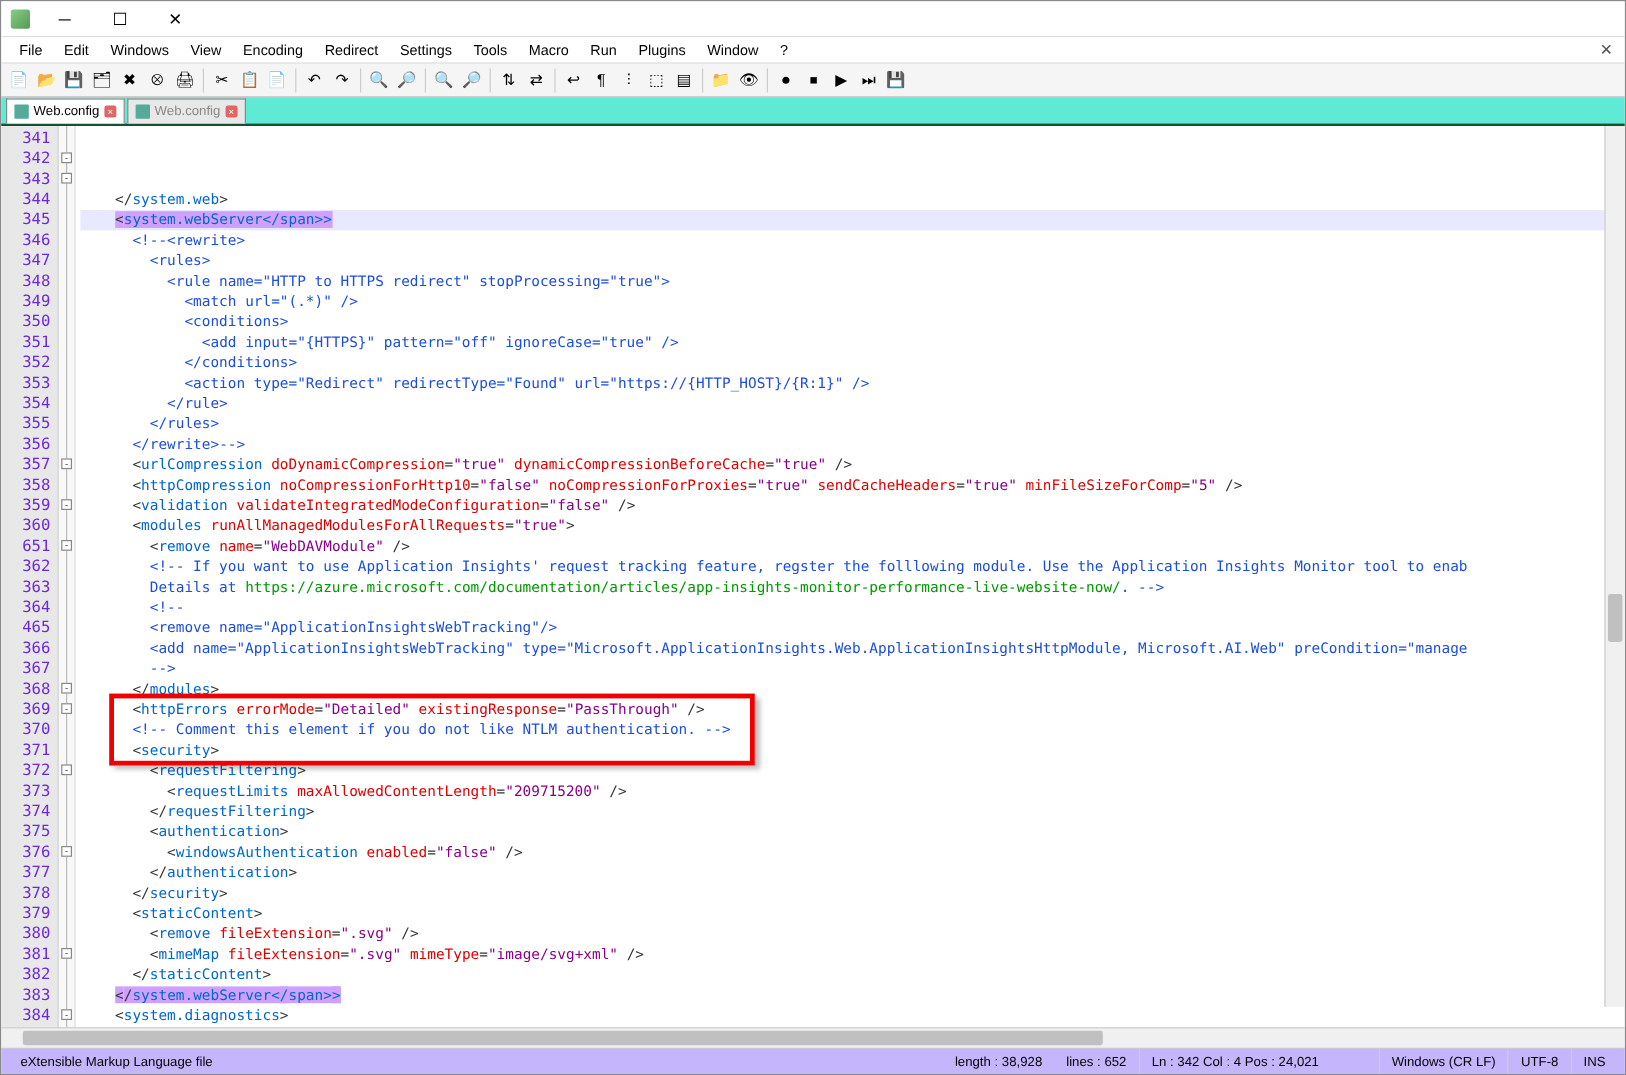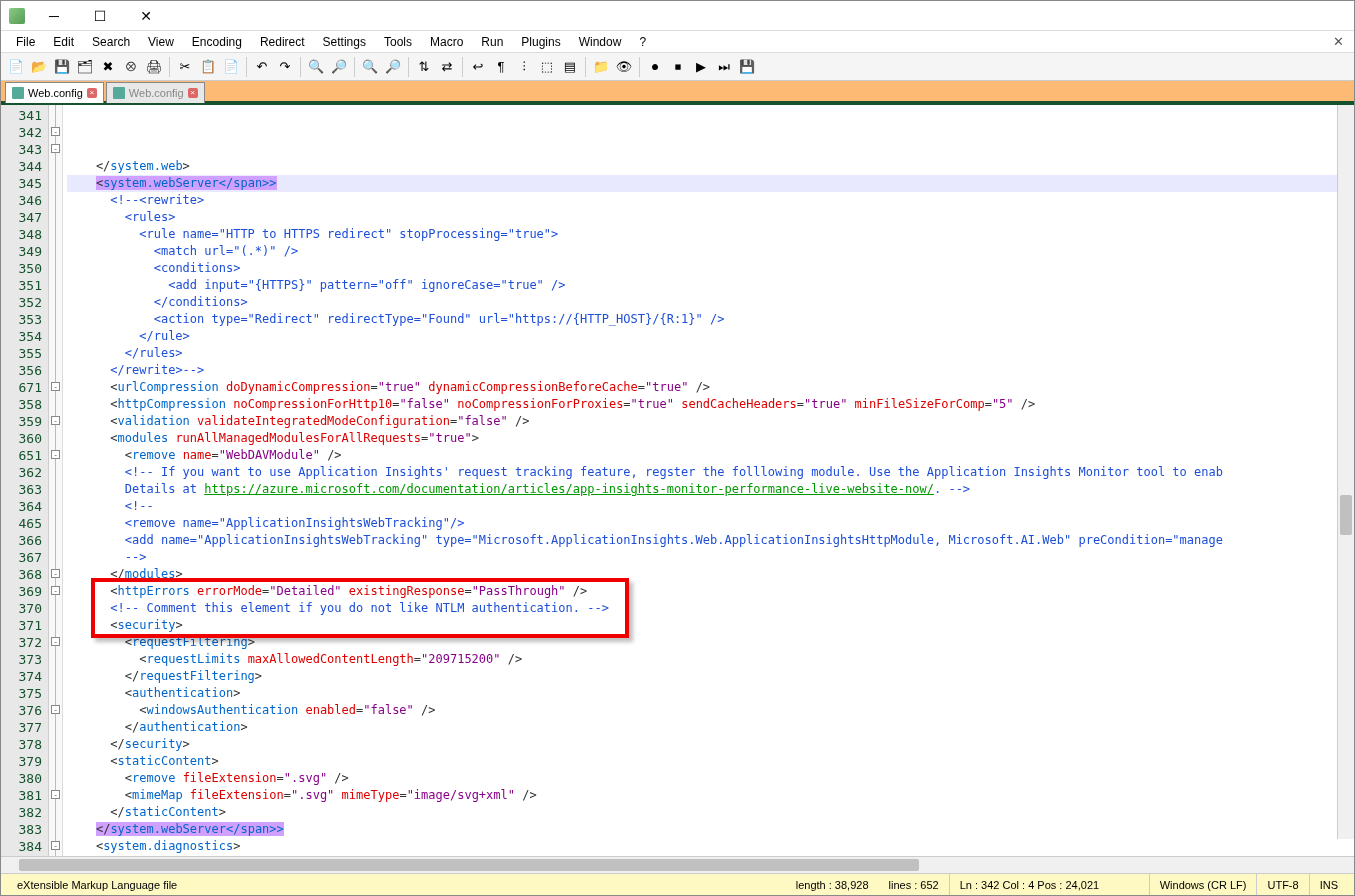--- a/index.html
+++ b/index.html
@@ -8,60 +8,60 @@
 .titlebar .icon{width:16px;height:16px;background:linear-gradient(135deg,#8c8,#595);margin-right:6px;border-radius:2px}
 .titlebar .title{flex:1;color:#333;font-size:12px}
 .winbtns{display:flex;gap:0}
 .winbtn{width:46px;height:30px;display:flex;align-items:center;justify-content:center;font-size:14px;cursor:pointer}
 .menubar{height:22px;background:#fff;display:flex;align-items:center;padding:0 6px;border-bottom:1px solid #ddd;position:relative}
 .menuitem{padding:3px 9px;font-size:12px;cursor:pointer}
 .menuclose{position:absolute;right:10px;font-size:13px;cursor:pointer;color:#555}
 .toolbar{height:28px;background:#f5f5f5;display:flex;align-items:center;padding:0 4px;gap:1px;border-bottom:1px solid #ccc}
 .tbtn{width:22px;height:22px;display:flex;align-items:center;justify-content:center;cursor:pointer;border:1px solid transparent;font-size:13px}
 .tsep{width:1px;height:20px;background:#ccc;margin:0 3px}
-.tabbar{height:24px;background:#fdba74;display:flex;align-items:center;padding:2px 4px 0;border-bottom:4px solid #14532d}
+.tabbar{height:24px;background:#5eead4;display:flex;align-items:flex-end;padding:2px 4px 0;border-bottom:2px solid #14532d}
 .tab{height:21px;display:flex;align-items:center;padding:0 6px;gap:4px;border:1px solid #888;border-bottom:none;background:#fff;font-size:11px;margin-right:2px;cursor:pointer}
 .tab.inactive{background:#e8e8e8;color:#888}
 .tab .ticon{width:12px;height:12px;background:#5a9;border-radius:1px}
 .tab .tclose{width:10px;height:10px;background:#d66;border-radius:2px;font-size:8px;color:#fff;display:flex;align-items:center;justify-content:center}
 .editor{flex:1;display:flex;background:#fff;overflow:hidden;position:relative}
-.gutter{width:48px;background:#e8e8e8;border-right:1px solid #ccc;text-align:right;padding:2px 6px 2px 2px;font-family:Consolas,monospace;font-size:13px;color:#14532d;line-height:17px}
+.gutter{width:48px;background:#e8e8e8;border-right:1px solid #ccc;text-align:right;padding:2px 6px 2px 2px;font-family:Consolas,monospace;font-size:13px;color:#6d28d9;line-height:17px}
 .fold{width:14px;background:#f8f8f8;border-right:1px solid #ddd;padding-top:2px;position:relative}
 .foldmark{position:absolute;left:2px;width:9px;height:9px;border:1px solid #888;background:#fff;font-size:8px;line-height:7px;text-align:center;cursor:pointer;color:#444}
 .foldline{position:absolute;left:6px;width:1px;background:#bbb;top:0;bottom:0}
 .code{flex:1;font-family:Consolas,monospace;font-size:12px;line-height:17px;padding:2px 4px;white-space:pre;color:#333;position:relative}
 .codeline{height:17px;position:relative}
 .hl-line{background:#e8e8ff}
 .tag{color:#06c}.attr{color:#d00}.val{color:#808}.cmt{color:#1d4ed8}.hltagbg{background:#d0a0ff}
 .redbox{position:absolute;border:4px solid #e00;box-shadow:4px 4px 4px rgba(0,0,0,0.25);pointer-events:none}
 .scrollv{position:absolute;right:0;top:0;bottom:17px;width:17px;background:#f0f0f0;border-left:1px solid #ccc}
 .scrollvt{position:absolute;left:2px;right:2px;background:#c0c0c0;border-radius:2px;top:390px;height:40px}
 .scrollh{height:17px;background:#f0f0f0;border-top:1px solid #ccc;position:relative}
 .scrollht{position:absolute;top:2px;bottom:2px;left:18px;width:900px;background:#c0c0c0;border-radius:2px}
-.statusbar{height:22px;background:#fef9c3;border-top:1px solid #ccc;display:flex;align-items:flex-start;font-size:11px;padding:0 6px}
+.statusbar{height:22px;background:#c4b5fd;border-top:1px solid #ccc;display:flex;align-items:flex-start;font-size:11px;padding:0 6px}
 .statusbar>div{padding:0 10px;border-right:1px solid #ccc;height:100%;display:flex;align-items:center}
 .stspace{flex:1;border:none!important}
-a.ul{text-decoration:underline;color:#090}
+a.ul{color:#090}
 </style>
 </head>
 <body>
 
 <div class="titlebar">
   <div class="icon"></div>
   <div class="winbtns">
     <div class="winbtn">─</div>
     <div class="winbtn">☐</div>
     <div class="winbtn">✕</div>
   </div>
 </div>
 
 <div class="menubar" id="menubar">
   <div class="menuitem">File</div>
     <div class="menuitem">Edit</div>
-    <div class="menuitem">Search</div>
+    <div class="menuitem">Windows</div>
     <div class="menuitem">View</div>
     <div class="menuitem">Encoding</div>
     <div class="menuitem">Redirect</div>
     <div class="menuitem">Settings</div>
     <div class="menuitem">Tools</div>
     <div class="menuitem">Macro</div>
     <div class="menuitem">Run</div>
     <div class="menuitem">Plugins</div>
     <div class="menuitem">Window</div>
     <div class="menuitem">?</div>
@@ -133,21 +133,21 @@
       <div>347</div>
       <div>348</div>
       <div>349</div>
       <div>350</div>
       <div>351</div>
       <div>352</div>
       <div>353</div>
       <div>354</div>
       <div>355</div>
       <div>356</div>
-      <div>671</div>
+      <div>357</div>
       <div>358</div>
       <div>359</div>
       <div>360</div>
       <div>651</div>
       <div>362</div>
       <div>363</div>
       <div>364</div>
       <div>465</div>
       <div>366</div>
       <div>367</div>

